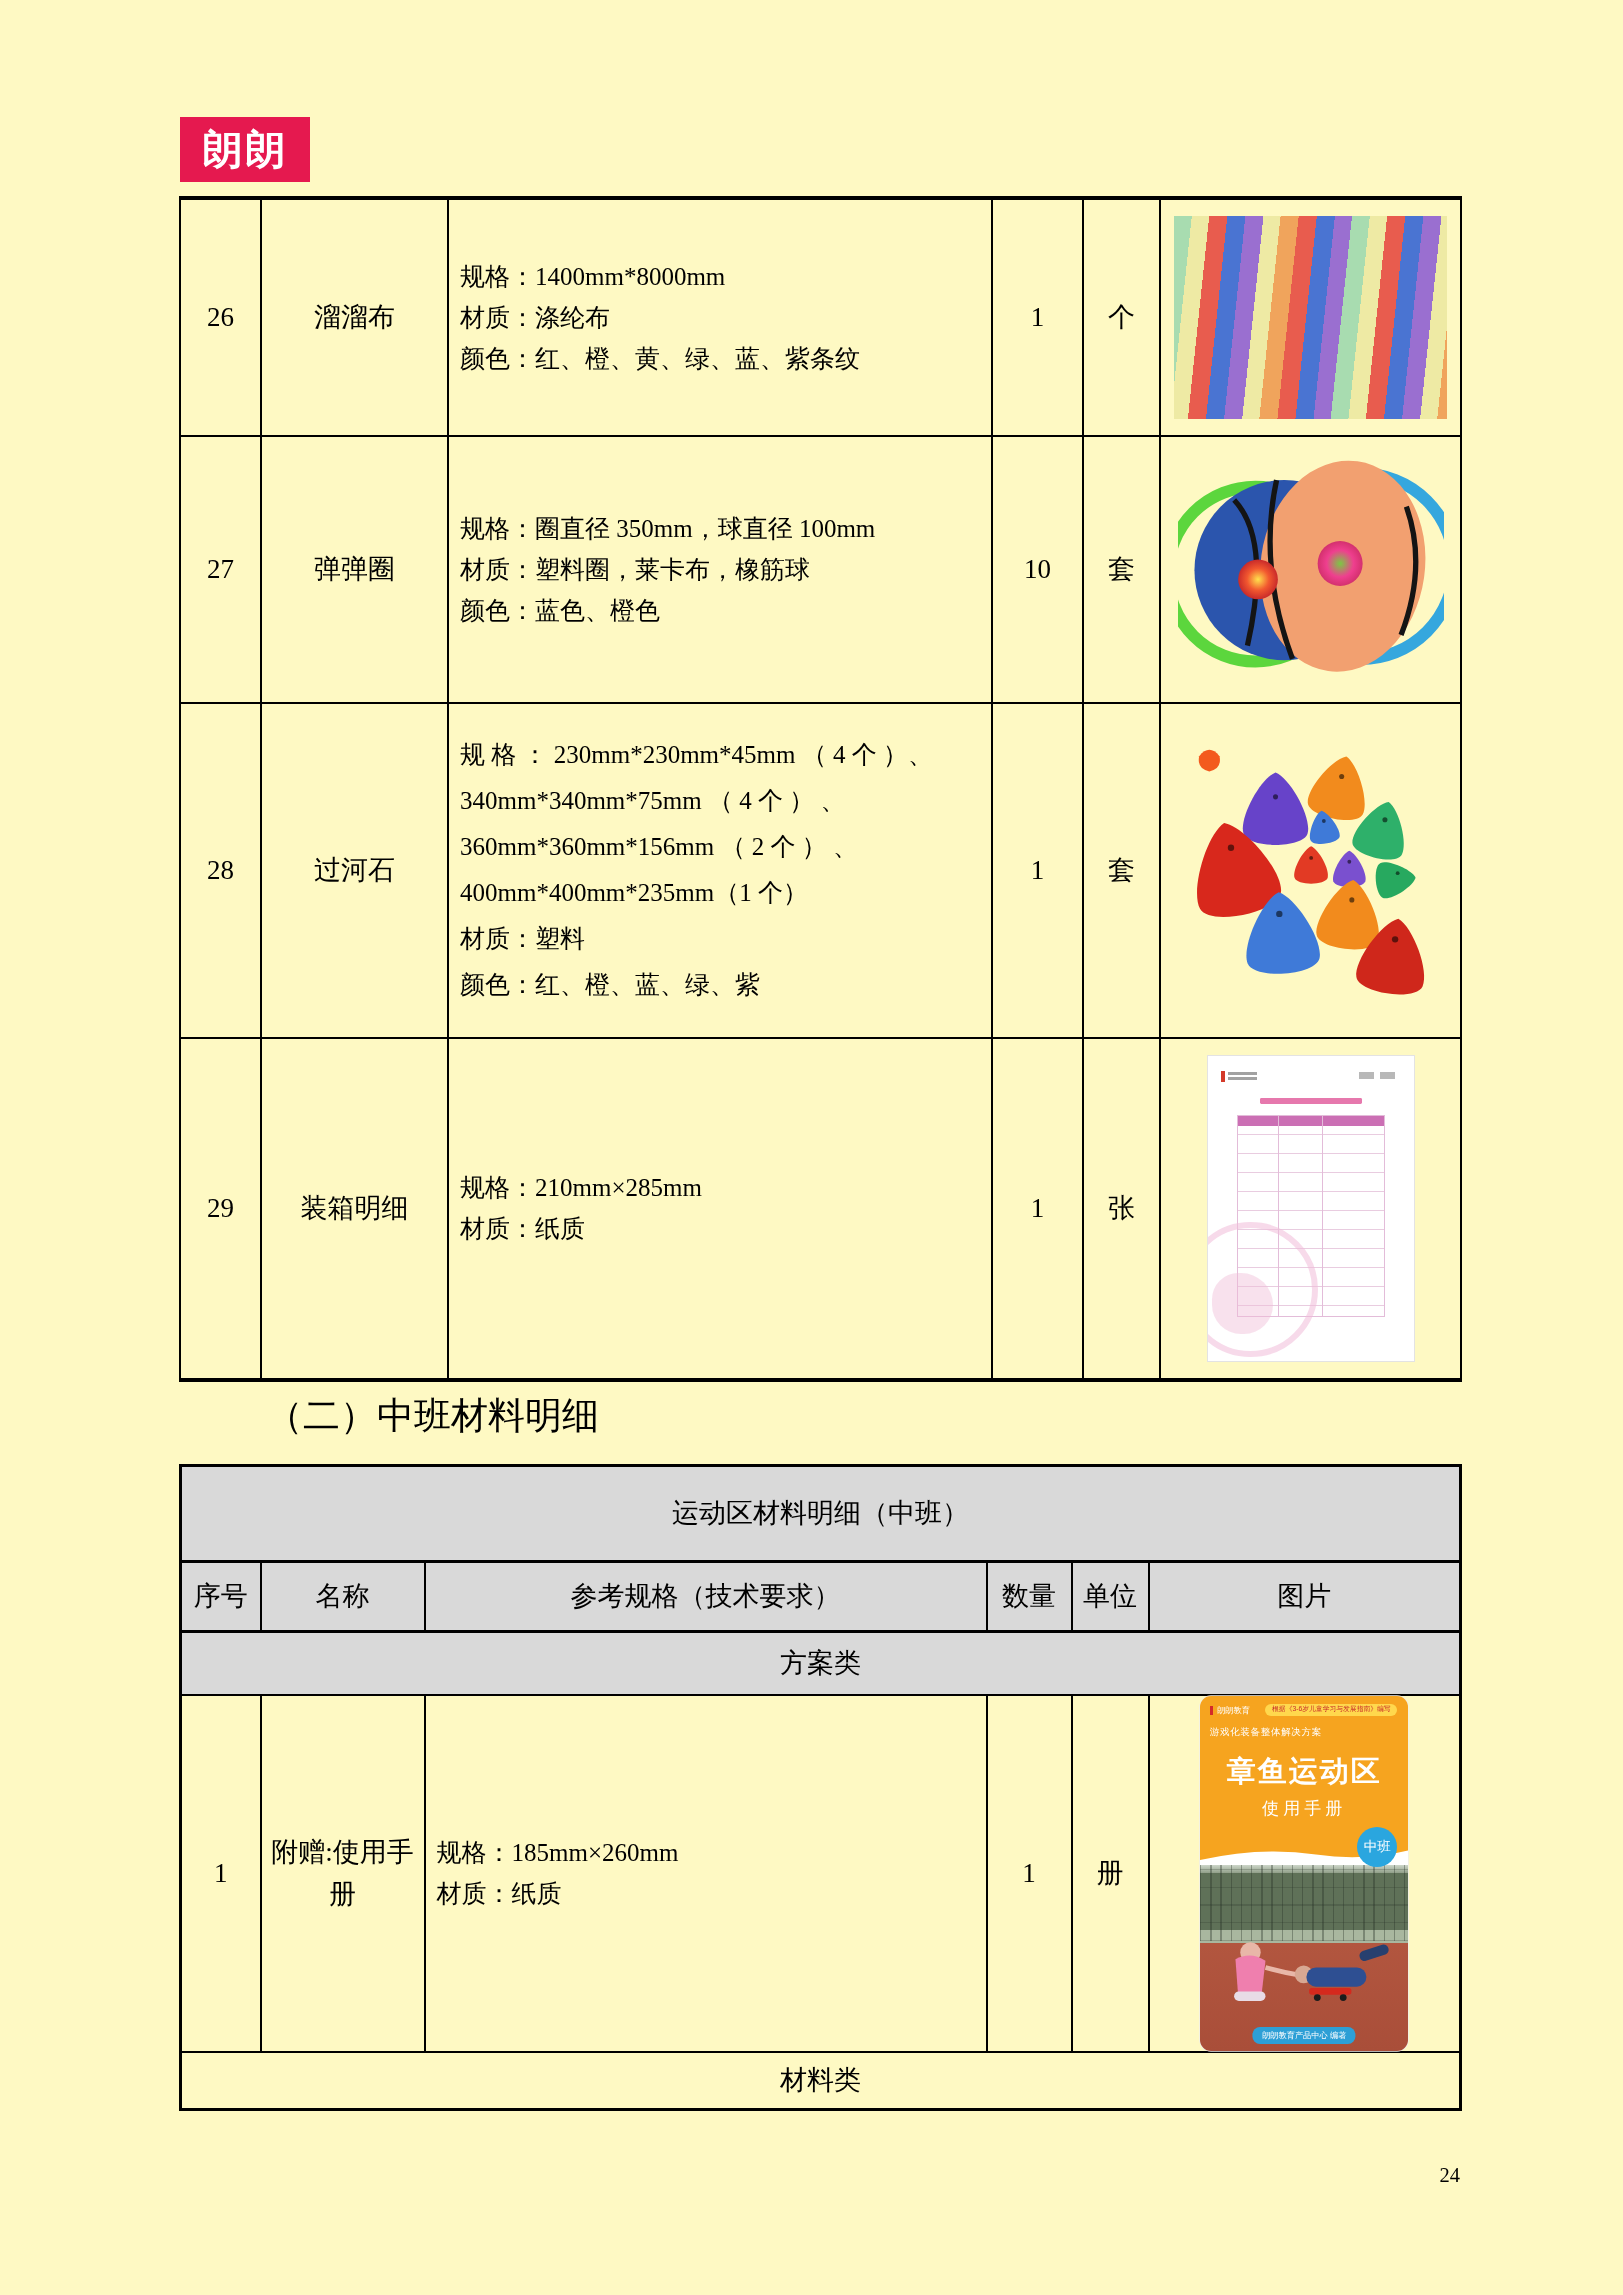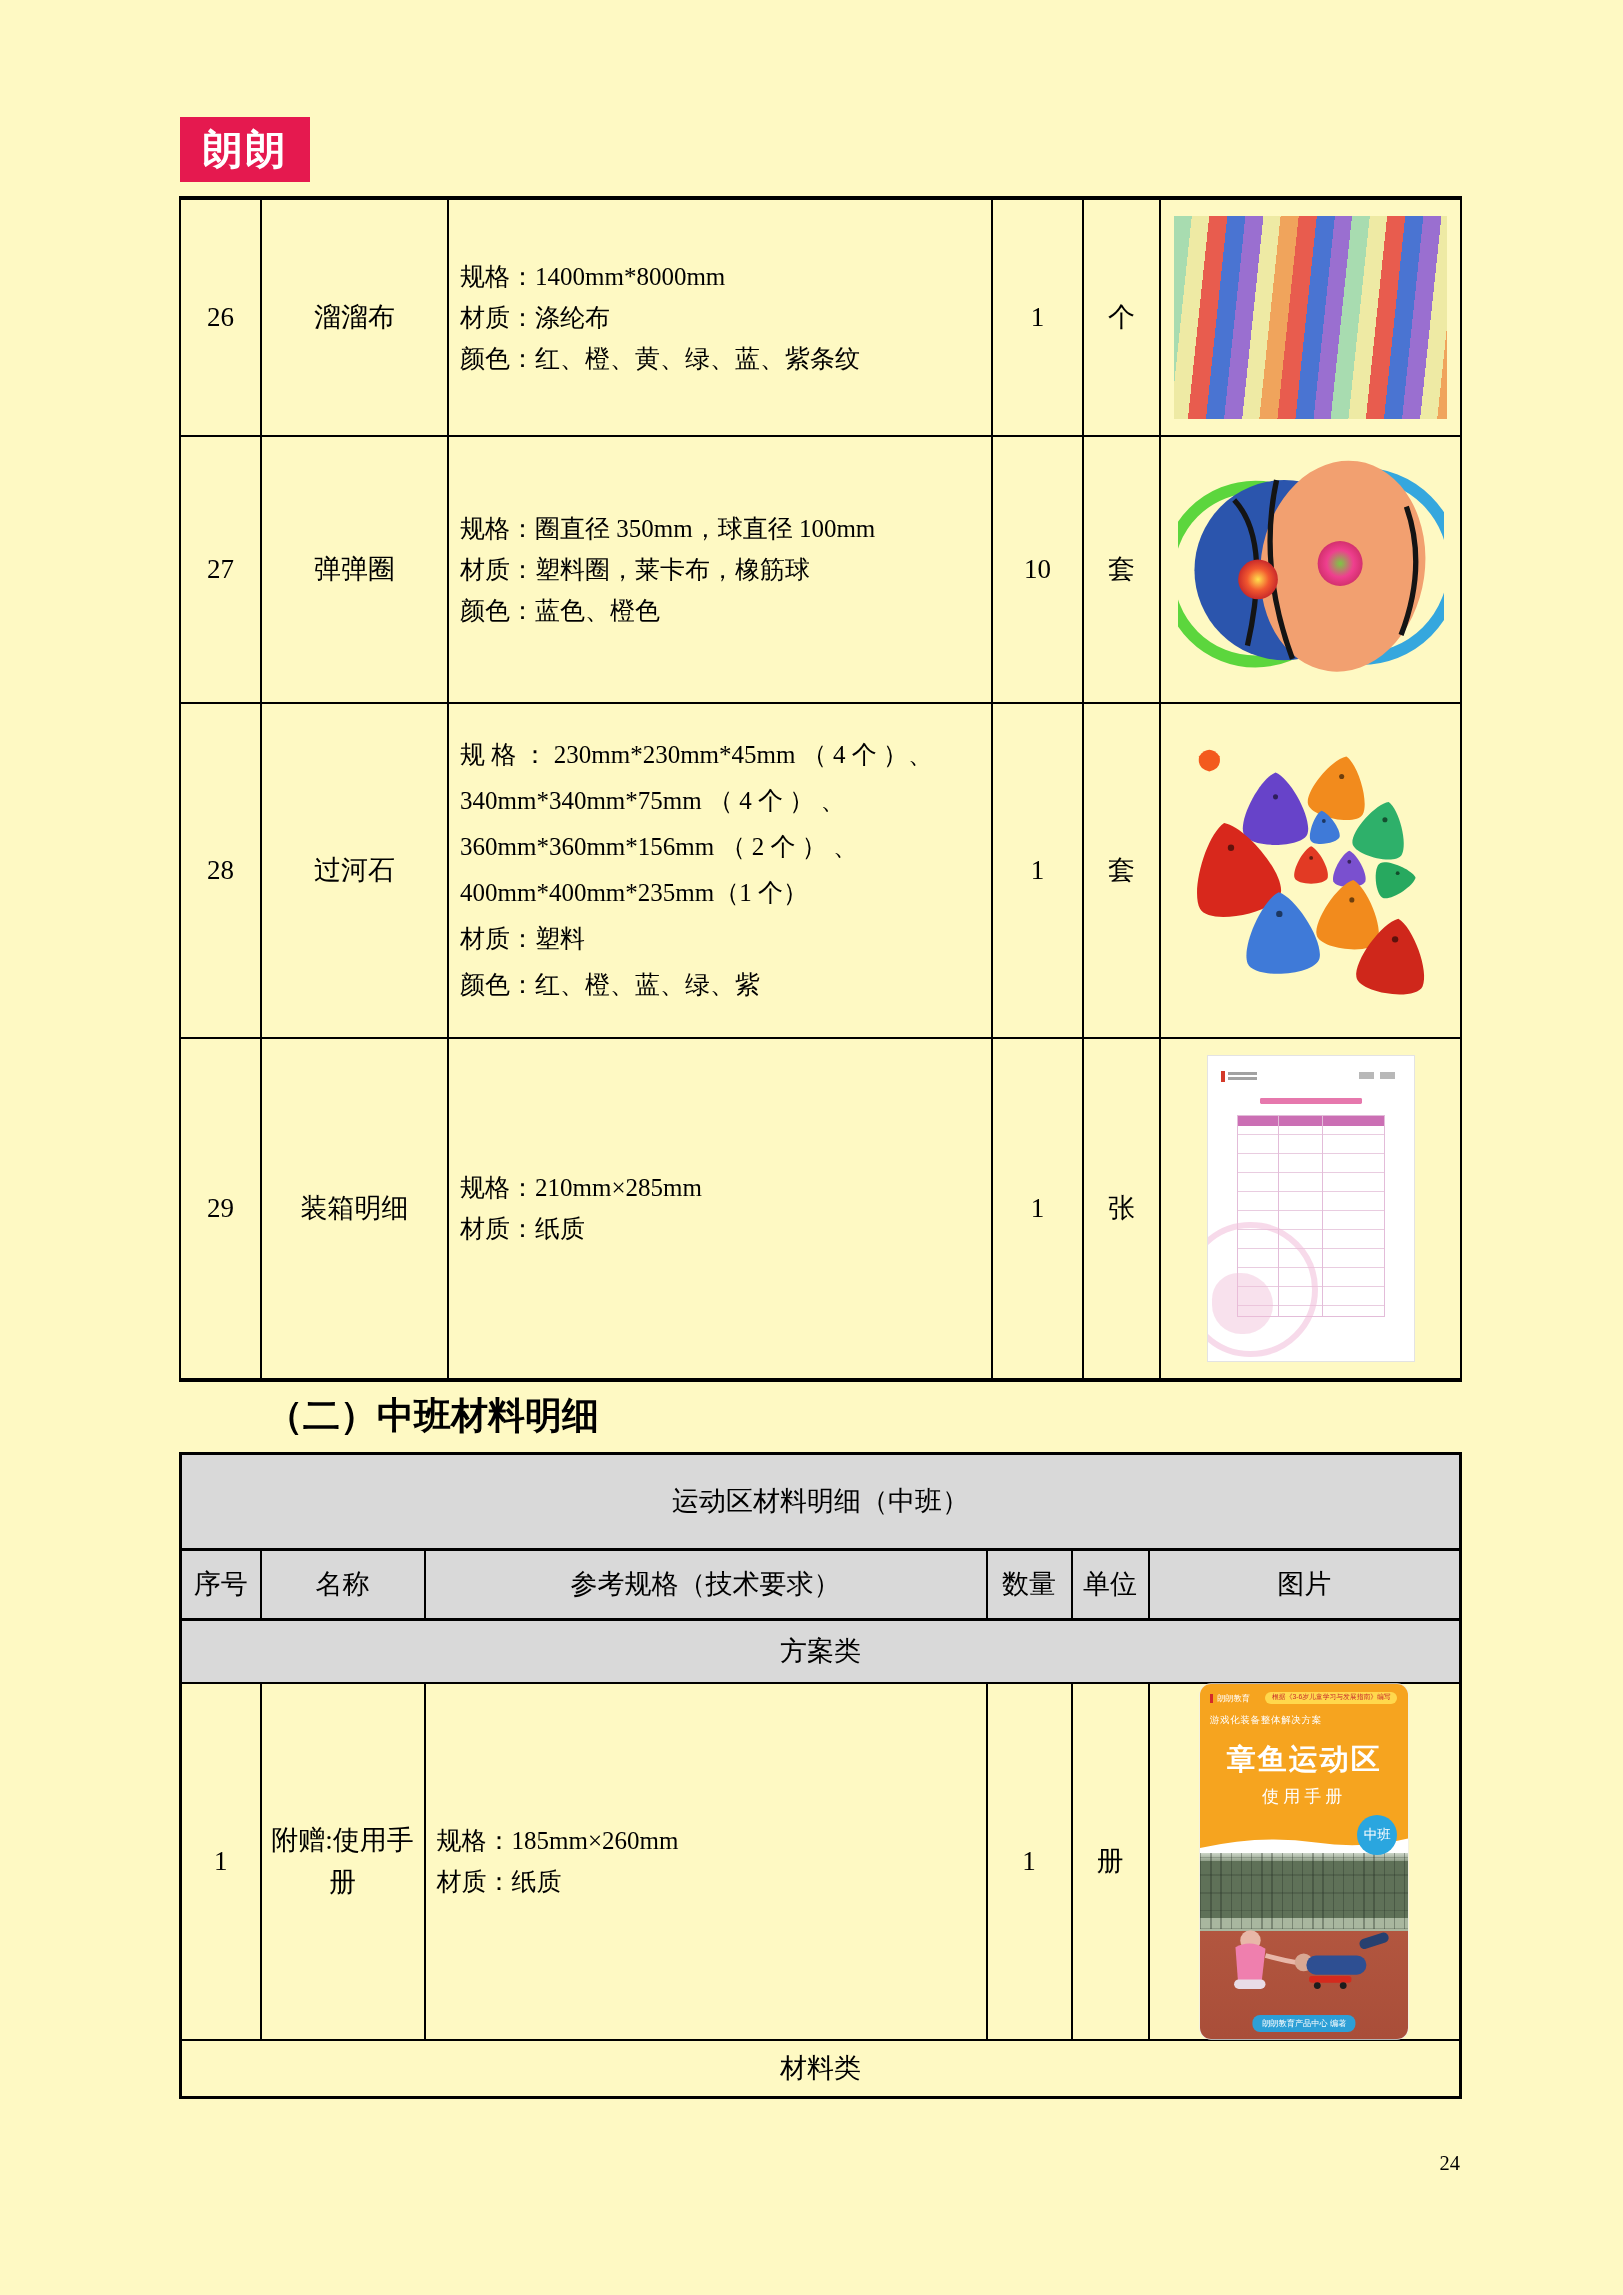--- a/index.html
+++ b/index.html
@@ -10,31 +10,31 @@
   
   .logo{margin-top:117px;margin-left:1.4px;width:130px;height:65px;background:#e5194f;
         display:flex;align-items:center;justify-content:center;
         font-family:"Liberation Sans","DejaVu Sans",sans-serif;font-weight:bold;
         font-size:40px;color:#fff;letter-spacing:2.7px;}
 
   
   table{border-collapse:collapse;table-layout:fixed;width:1281px;margin-left:0;}
   td,th{border:2px solid #000;padding:0;vertical-align:middle;font-weight:normal;}
   .t1{margin-top:13.6px;border-top:4.1px solid #000;border-bottom:4.1px solid #000;}
-  .t2{margin-top:14px;border:3.4px solid #000;}
+  .t2{margin-top:26px;border:3.4px solid #000;}
   .c-center{text-align:center;font-size:27px;}
   .spec-cell{padding-left:11px;padding-right:5.5px;font-size:25px;}
   .spec-line{line-height:41px;white-space:pre-wrap;}
   .r28 .spec-line{line-height:46px;}
   .r26{height:238px;} .r27{height:267px;} .r28{height:335px;} .r29{height:342px;}
   .imgwrap{display:flex;align-items:center;justify-content:center;width:100%;}
 
   
   .heading{margin:11px 0 1px 87px;font-family:"Liberation Sans","DejaVu Sans",sans-serif;
-           font-weight:bold;font-size:37px;line-height:45px;}
+           font-weight:normal;font-size:37px;line-height:45px;}
 
   
   .t2 .gray{background:#d9d9d9;}
   .t2 tr.title-row td{height:93px;text-align:center;font-size:27px;border-bottom:3.4px solid #000;}
   .t2 tr.header-row th{height:67px;text-align:center;font-size:27px;border-bottom:3.4px solid #000;}
   .t2 tr.section-row td{height:61px;text-align:center;font-size:27px;}
   .t2 tr.section-row.last td{height:55px;}
   .t2 tr.item-row{height:260px;}
   .name-cell{text-align:center;font-size:27px;line-height:42px;padding:0 5.5px;}
 

